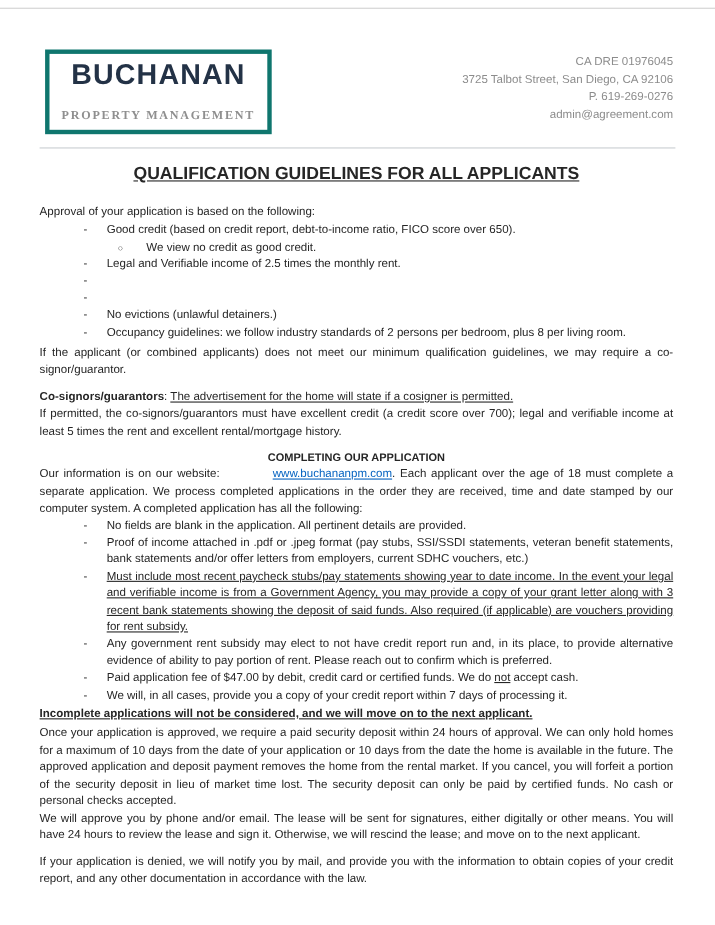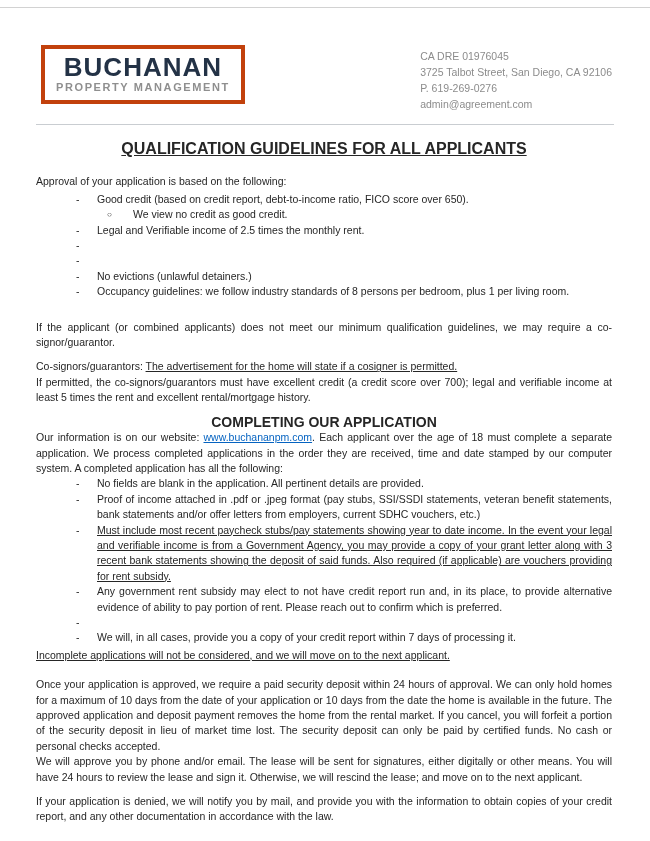--- a/index.html
+++ b/index.html
@@ -8,60 +8,60 @@
     width:650px; height:841px;
     font-family:"Liberation Sans", sans-serif;
     color:#262626;
   }
   .page { position:relative; width:650px; height:841px; overflow:hidden; background:#ffffff; }
   .topline { position:absolute; top:7px; left:0; width:650px; height:1px; background:#d2d2d2; }
 
   
   .header { display:flex; justify-content:space-between; align-items:flex-start; padding:45px 38px 0 41px; }
   .logo-box {
-    border:4px solid #c2410c; background:#ffffff;
+    border:4px solid #0f766e; background:#ffffff;
     padding:5px 11px 7px 11px; text-align:center;
   }
   .logo-name {
     font-size:26px; font-weight:bold; color:#233246;
     letter-spacing:1px; line-height:1.05; white-space:nowrap;
   }
   .logo-sub {
     font-size:11px; font-weight:bold; color:#8f8f8f;
-    letter-spacing:1.6px; margin-top:0; white-space:nowrap;
+    letter-spacing:1.6px; margin-top:18px; white-space:nowrap;font-family:Liberation Serif, serif;
   }
-  .contact { font-size:10.5px; line-height:16px; color:#8c8c8c; padding-top:3px; }
+  .contact { text-align:right; font-size:10.5px; line-height:16px; color:#8c8c8c; padding-top:3px; }
   .header-rule { height:1px; background:#c9cdd1; margin:12px 36px 0 36px; }
 
   
   .doc {
     padding:0 38px 0 36px;
     font-size:10.5px; line-height:15.4px;
     text-align:justify;
   }
   .title {
     text-align:center; font-weight:bold; text-decoration:underline;
     font-size:16px; margin:16px 0 18px 0;
   }
-  .h { text-align:center; font-weight:bold; font-size:14px; }
+  .h { text-align:center; font-weight:bold; font-size:10px; }
   .u { text-decoration:underline; }
-  .b { font-weight:normal; }
-  a.link { color:#0563c1; text-decoration:underline; cursor:pointer; }
+  .b { font-weight:bold; }
+  a.link { color:#0563c1; text-decoration:underline; cursor:pointer;margin-left:44px; }
 
   .li { display:flex; padding-left:40px; }
   .li .mk { flex:0 0 21px; }
   .li.sub { padding-left:71px; }
   .li.sub .mk { flex:0 0 26px; font-size:8px; line-height:15.4px; }
   .li .bt { flex:1 1 auto; }
 
   .mt2 { margin-top:2px; }
   .mt6 { margin-top:6px; }
-  .mt8 { margin-top:20px; }
+  .mt8 { margin-top:4px; }
   .mt9 { margin-top:9px; }
-  .mt14 { margin-top:14px; }
+  .mt14 { margin-top:2px; }
 </style>
 </head>
 <body>
 
 <div class="page">
   <div class="topline"></div>
 
   <div class="header">
     <div class="logo-box">
       <div class="logo-name">BUCHANAN</div>
@@ -98,21 +98,21 @@
     </div>
     <div class="li">
       <span class="mk">-</span>
     </div>
     <div class="li">
       <span class="mk">-</span>
       <div class="bt">No evictions (unlawful detainers.)</div>
     </div>
     <div class="li">
       <span class="mk">-</span>
-      <div class="bt">Occupancy guidelines: we follow industry standards of 8 persons per bedroom, plus 1 per living room.</div>
+      <div class="bt">Occupancy guidelines: we follow industry standards of 2 persons per bedroom, plus 8 per living room.</div>
     </div>
 
     <p class="mt8">If the applicant (or combined applicants) does not meet our minimum qualification guidelines, we may require a co-signor/guarantor.</p>
 
     <p class="mt9"><span class="b">Co-signors/guarantors</span><span>: </span><span class="u">The advertisement for the home will state if a cosigner is permitted.</span><br><span>If permitted, the co-signors/guarantors must have excellent credit (a credit score over 700); legal and verifiable income at least 5 times the rent and excellent rental/mortgage history.</span></p>
 
     <div class="h mt9">COMPLETING OUR APPLICATION</div>
 
     <p><span>Our information is on our website: </span><a class="link">www.buchananpm.com</a><span>. Each applicant over the age of 18 must complete a separate application. We process completed applications in the order they are received, time and date stamped by our computer system. A completed application has all the following:</span></p>
 
@@ -127,20 +127,21 @@
     <div class="li">
       <span class="mk">-</span>
       <div class="bt u">Must include most recent paycheck stubs/pay statements showing year to date income.  In the event your legal and verifiable income is from a Government Agency, you may provide a copy of your grant letter along with 3 recent bank statements showing the deposit of said funds. Also required (if applicable) are vouchers providing for rent subsidy.</div>
     </div>
     <div class="li">
       <span class="mk">-</span>
       <div class="bt">Any government rent subsidy may elect to not have credit report run and, in its place, to provide alternative evidence of ability to pay portion of rent. Please reach out to confirm which is preferred.</div>
     </div>
     <div class="li">
       <span class="mk">-</span>
+      <div class="bt"><span>Paid application fee of $47.00 by debit, credit card or certified funds. We do </span><span class="u">not</span><span> accept cash.</span></div>
     </div>
     <div class="li">
       <span class="mk">-</span>
       <div class="bt">We will, in all cases, provide you a copy of your credit report within 7 days of processing it.</div>
     </div>
 
     <p class="b u mt2">Incomplete applications will not be considered, and we will move on to the next applicant.</p>
 
     <p class="mt14">Once your application is approved, we require a paid security deposit within 24 hours of approval. We can only hold homes for a maximum of 10 days from the date of your application or 10 days from the date the home is available in the future. The approved application and deposit payment removes the home from the rental market. If you cancel, you will forfeit a portion of the security deposit in lieu of market time lost. The security deposit can only be paid by certified funds. No cash or personal checks accepted.</p>
 

